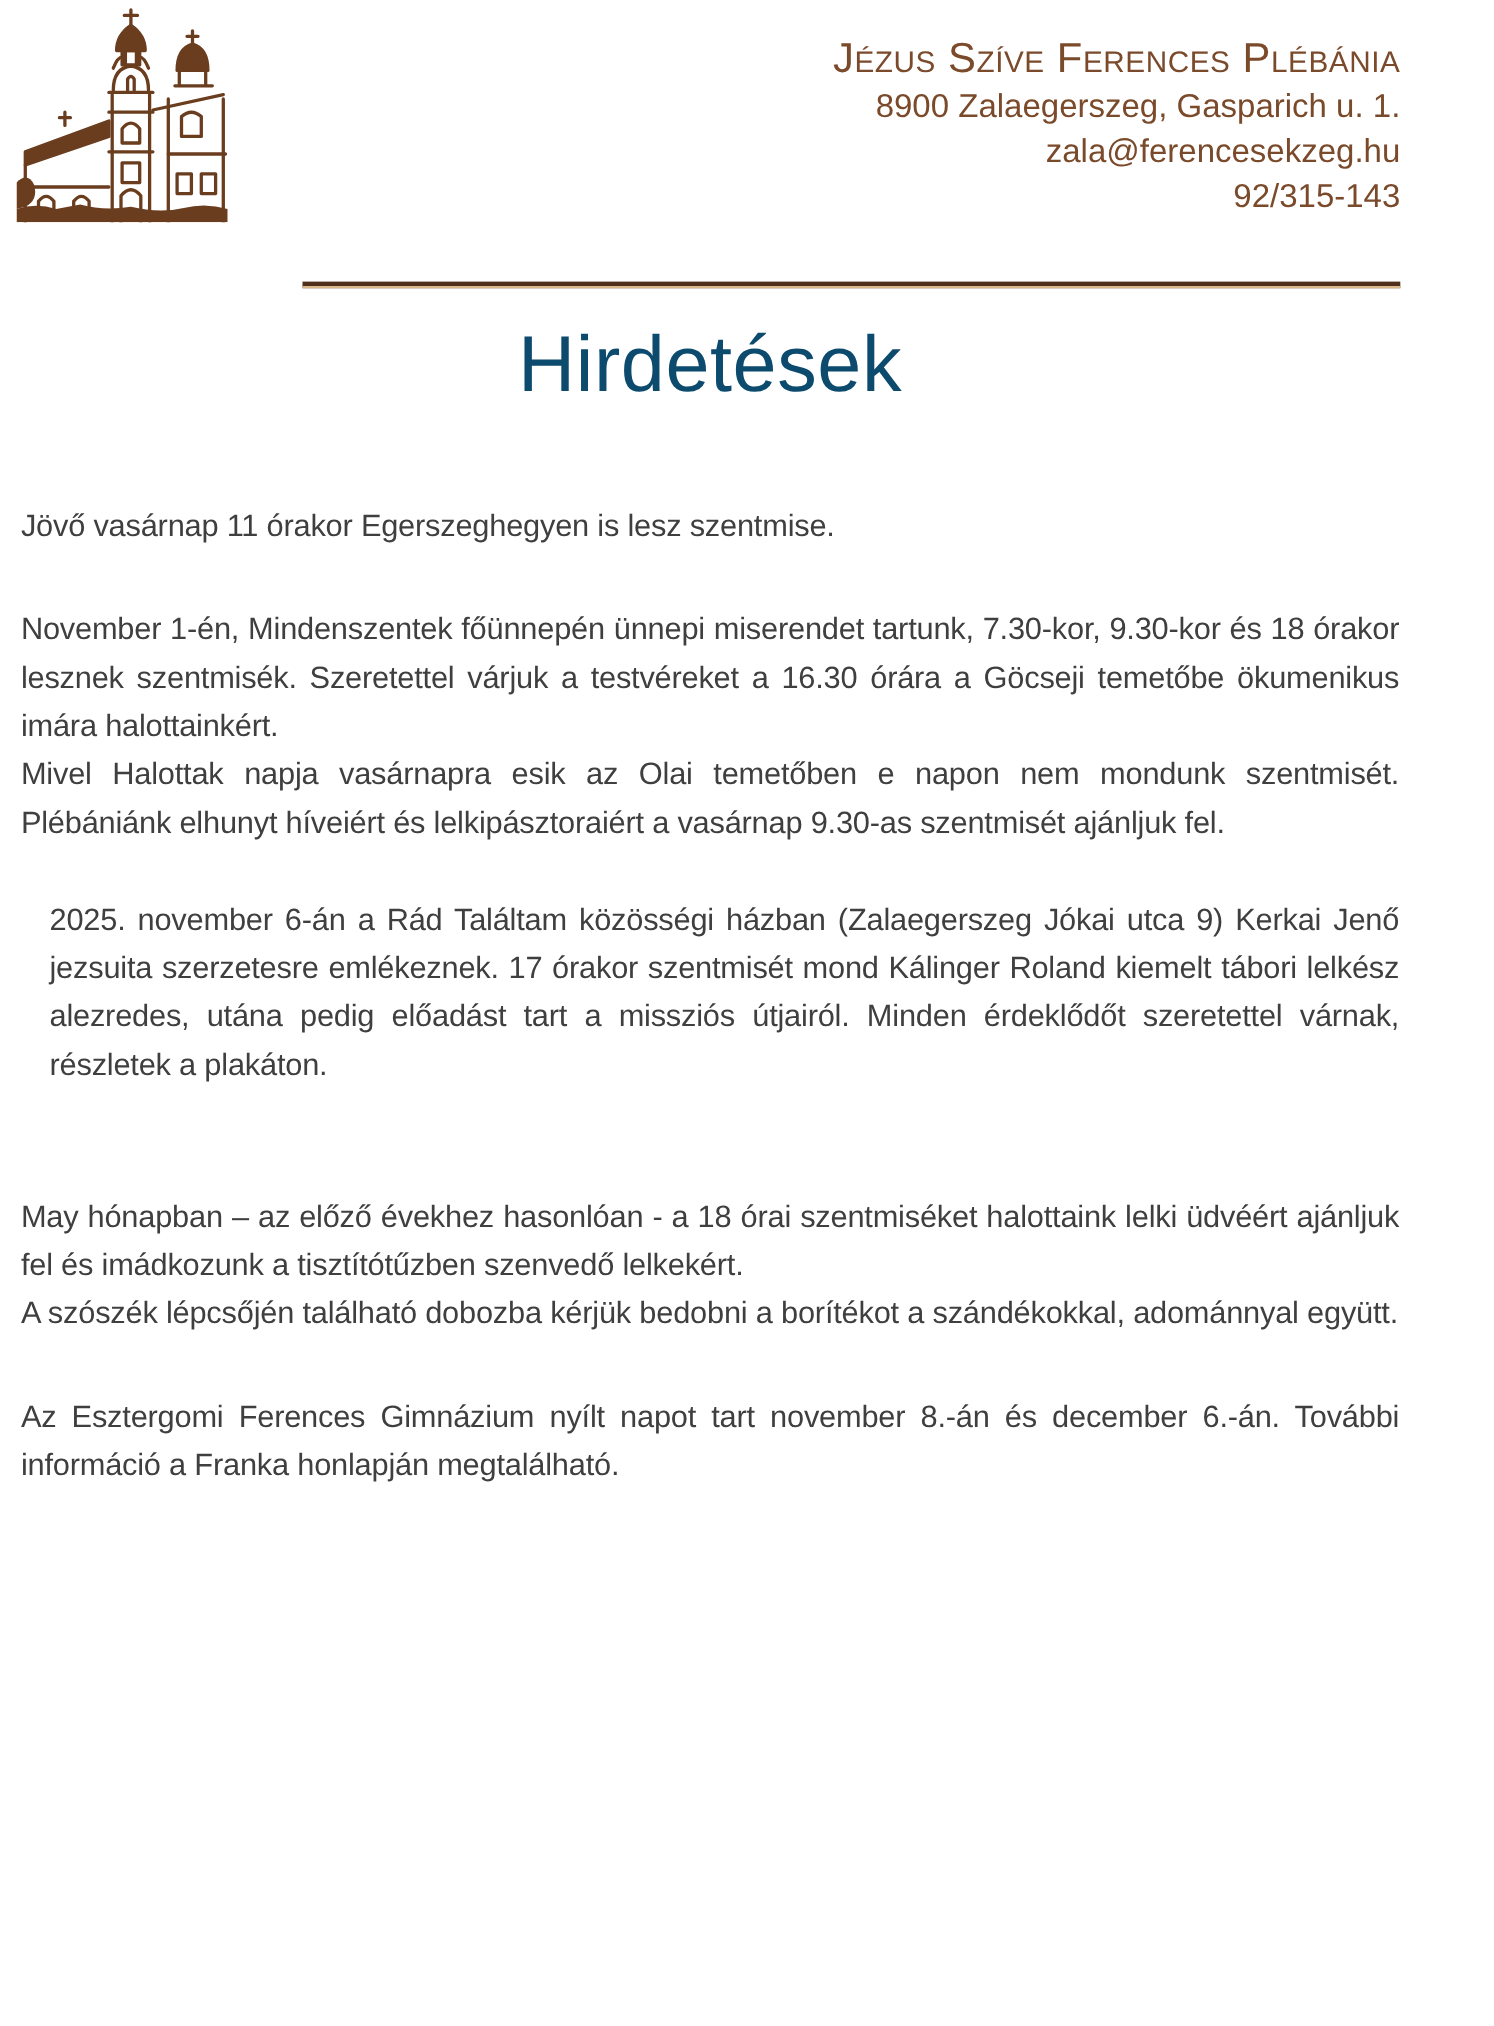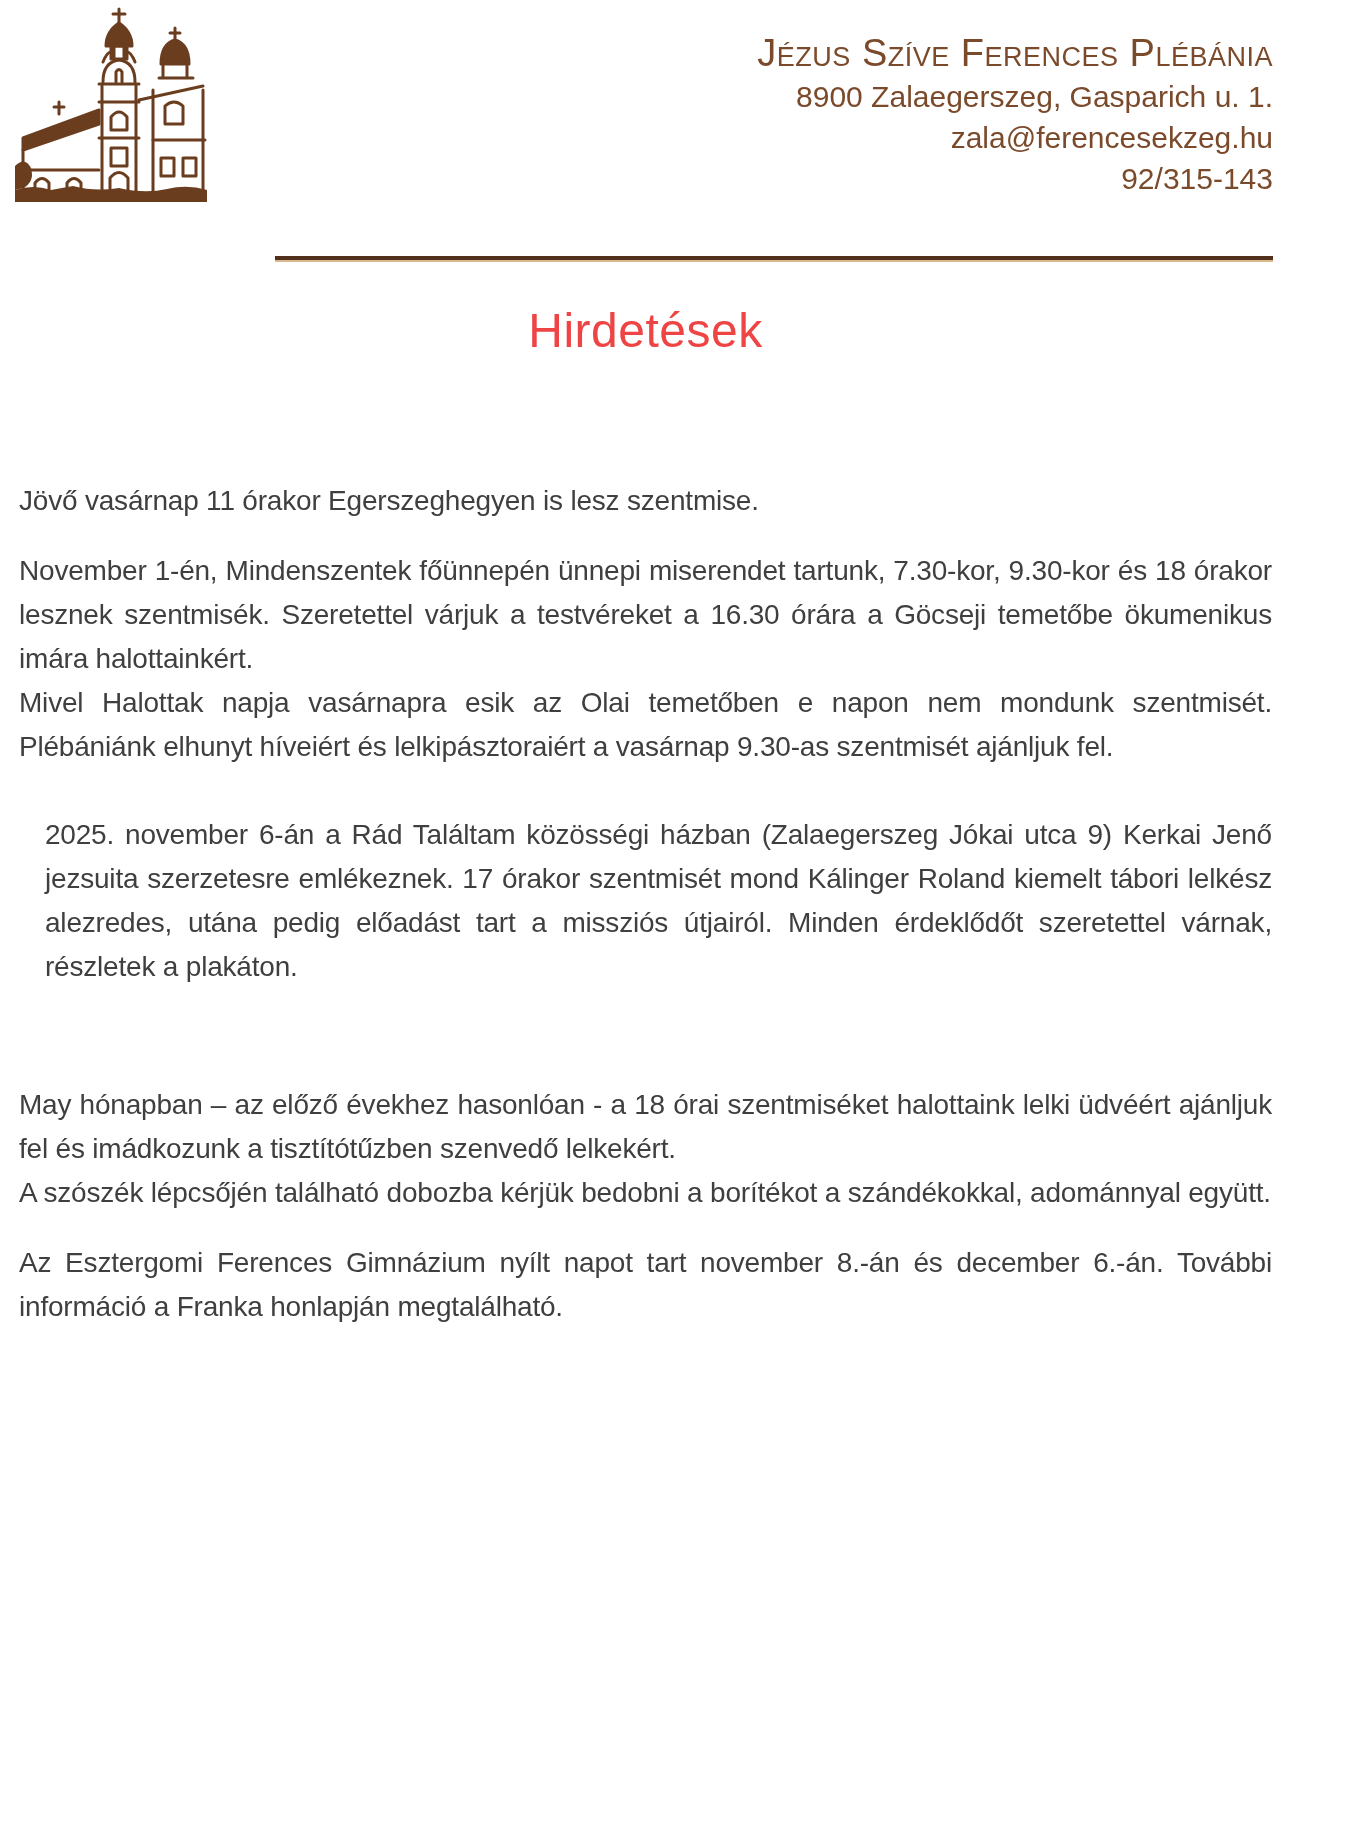--- a/index.html
+++ b/index.html
@@ -29,35 +29,35 @@
   
   .divider{
     margin:54px 85px 0 275px;
     height:4px;background:#50301a;
     border-bottom:2px solid #d9b98c;
   }
 
   
   .content{padding:0 86px 0 19px;}
   .doc-title{
-    text-align:center;font-size:48px;line-height:74px;font-weight:300;
-    margin:32px 0 0 0;letter-spacing:.5px;color:#ef4444;
+    text-align:center;font-size:72px;line-height:74px;font-weight:300;
+    margin:32px 0 0 0;letter-spacing:.5px;color:#0c4a6e;
   }
   .doc-subtitle{
     text-align:center;font-size:46px;line-height:58px;font-weight:300;
     margin:56px 0 0 0;color:#3f3f3f;
   }
 
   .para{
     font-size:28px;line-height:44px;margin:0;
     text-align:justify;letter-spacing:-0.2px;color:#3f3f3f;
     font-weight:300;
   }
-  .first-para{margin-top:111px;}
-  .gap-sm{margin-top:26px;}
+  .first-para{margin-top:88px;}
+  .gap-sm{margin-top:50px;}
   .gap-md{margin-top:44px;margin-left:26px;}
   .gap-lg{margin-top:94px;}
 </style>
 </head>
 <body>
 
 <div class="sheet">
 
   <div class="header">
 

